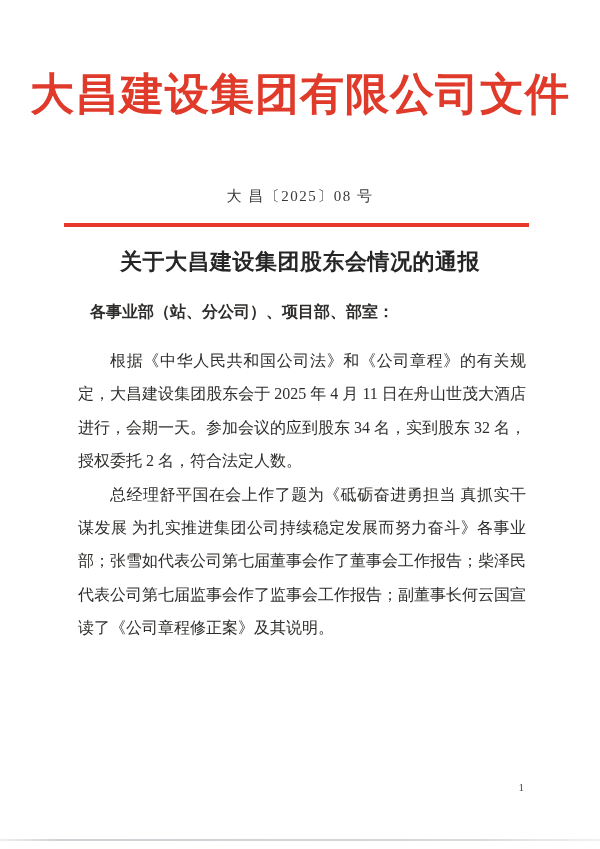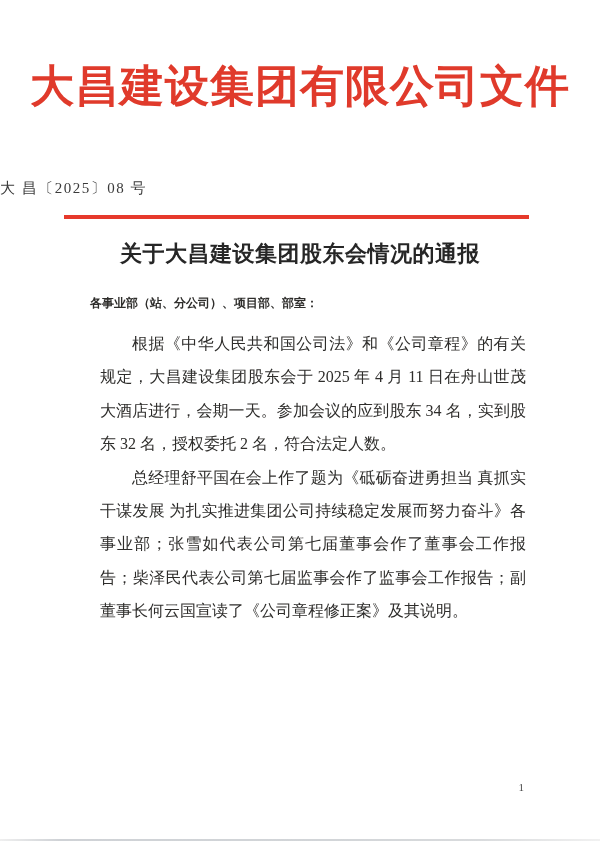--- a/index.html
+++ b/index.html
@@ -5,60 +5,60 @@
   html, body { margin: 0; padding: 0; background: #ffffff; }
   .page {
     position: relative;
     width: 600px;
     height: 849px;
     background: #ffffff;
     overflow: hidden;
     font-family: "Liberation Serif", "DejaVu Serif", serif;
   }
   .red-title {
-    margin: 4px;
+    margin: 12px;
     padding-top: 52px;
     text-align: center;
     font-size: 44px;
     font-weight: 700;
     line-height: 62px;
     letter-spacing: 1px;
     color: #e03a2b;
   }
   .doc-number {
     margin-top: 60px;
-    text-align: left;
+    text-align: center;
     font-size: 15px;
     line-height: 20px;
     letter-spacing: 1.5px;
     color: #3a3a3a;
   }
   .red-rule {
     height: 4px;
     margin: 17px 71px 0 64px;
     background: #e6392b;
   }
   .doc-title {
     margin: 19px 0 0 0;
     text-align: center;
     font-size: 22px;
     font-weight: 700;
     line-height: 32px;
     letter-spacing: 0.5px;
     color: #262626;
   }
   .salutation {
-    margin: 17px 74px 7px 90px;
-    font-size: 12px;
+    margin: 17px 74px 16px 90px;
+    font-size: 16px;
     font-weight: 700;
     line-height: 33px;
     color: #2e2d2b;
   }
   .body-para {
-    margin: 0 74px 0 100px;
+    margin: 0 74px 0 78px;
     font-size: 16px;
     line-height: 33.4px;
     text-align: justify;
     text-indent: 2em;
     color: #2e2d2b;
   }
   .page-number {
     position: absolute;
     top: 781px;
     right: 76px;

